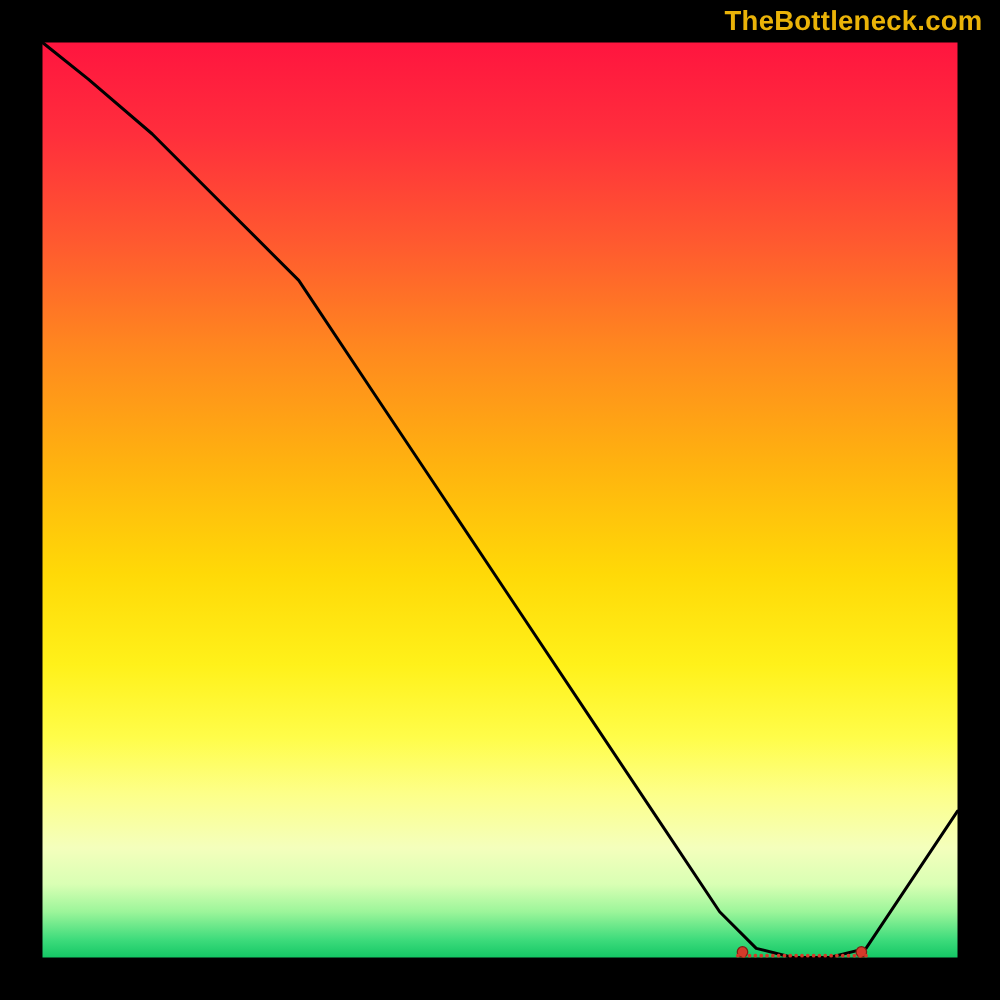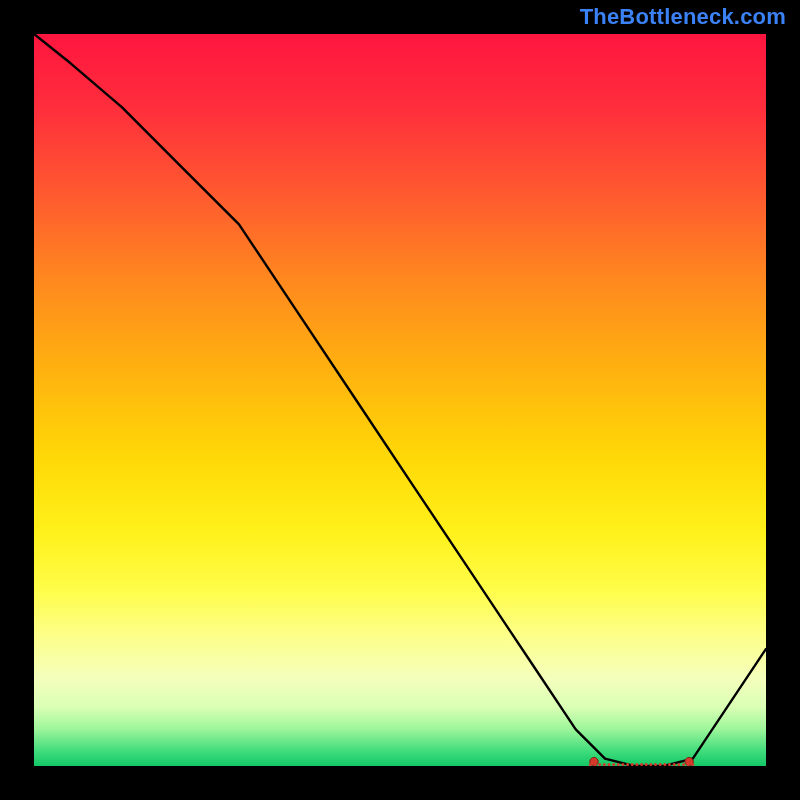--- a/index.html
+++ b/index.html
@@ -13,21 +13,21 @@
   }
   .stage {
     position: relative;
     width: 800px;
     height: 800px;
   }
   .watermark {
     position: absolute;
     top: 4px;
     right: 14px;
-    color: #3b82f6;
+    color: #eab308;
     font-size: 22px;
     font-weight: 600;
     letter-spacing: 0.2px;
     user-select: none;
   }
   .plot-frame {
     position: absolute;
     left: 34px;
     top: 34px;
     width: 732px;

